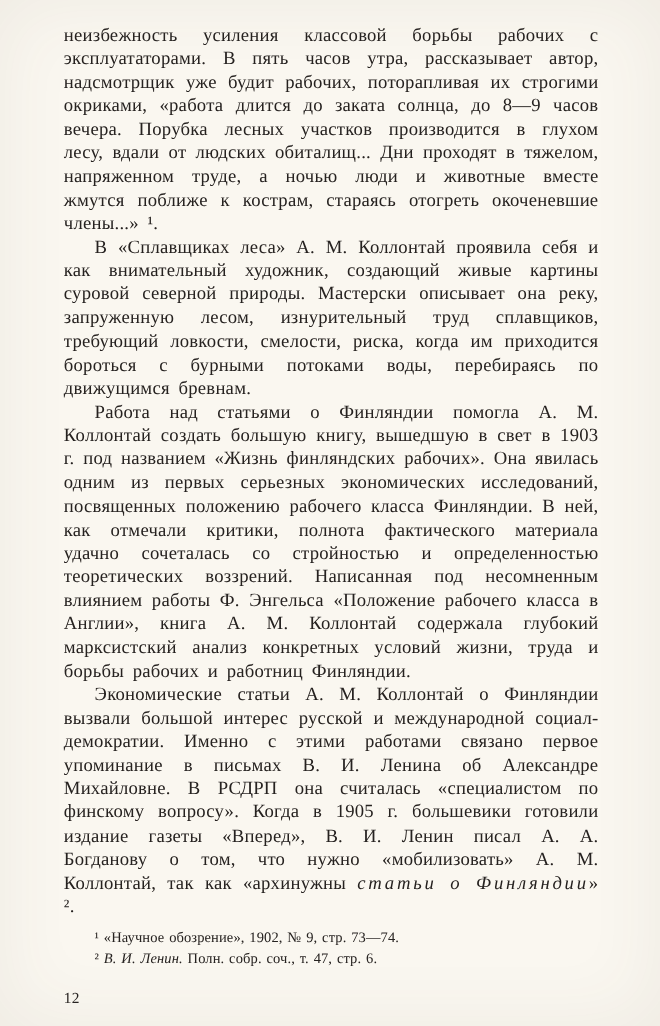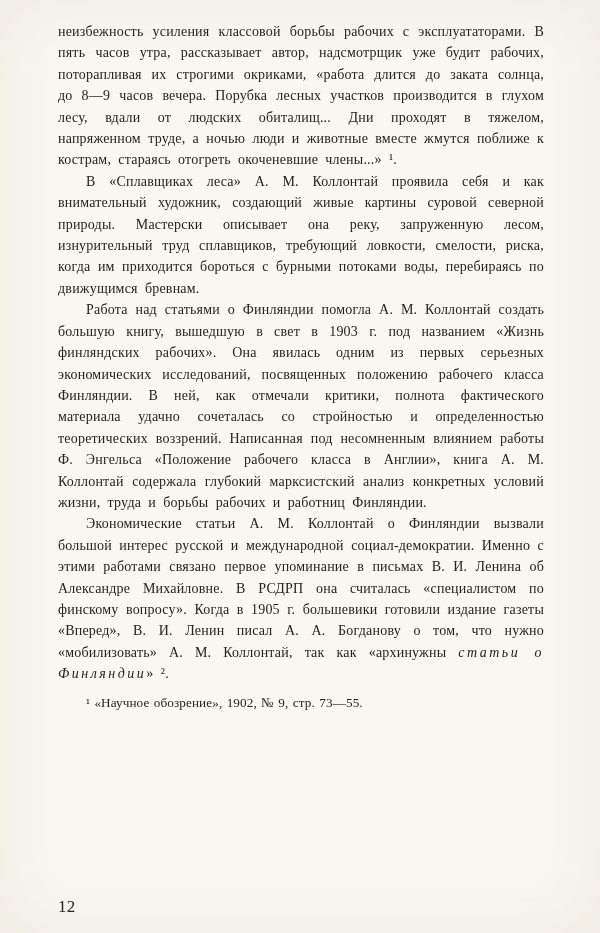--- a/index.html
+++ b/index.html
@@ -22,21 +22,21 @@
     padding: 21px 56px 0 58px;
     box-shadow: inset 0 0 70px rgba(90, 75, 50, 0.07);
   }
   .text-block {
     hyphens: auto;
     -webkit-hyphens: auto;
   }
   .para {
     margin: 0;
     text-align: justify;
-    font-size: 14px;
+    font-size: 17px;
     line-height: 21.4px;
     word-spacing: 3.5px;
     letter-spacing: 0.2px;
   }
   .para.indent {
     text-indent: 28px;
   }
   .emph {
     letter-spacing: 2.5px;
   }
@@ -55,39 +55,40 @@
   .fn-marker {
     letter-spacing: 0;
   }
   .fn-lead {
     font-style: italic;
   }
   .page-number {
     position: absolute;
     left: 58px;
     bottom: 16px;
-    font-size: 17px;
+    font-size: 14px;
     letter-spacing: 0.3px;
   }
 </style>
 </head>
 <body>
 
 <main class="page">
   <section class="text-block" lang="ru">
 
     <p class="para continuation">неизбежность усиления классовой борьбы рабочих с эксплуататорами. В пять часов утра, рассказывает автор, надсмотрщик уже будит рабочих, поторапливая их строгими окриками, «работа длится до заката солнца, до 8—9 часов вечера. Порубка лесных участков производится в глухом лесу, вдали от людских обиталищ... Дни проходят в тяжелом, напряженном труде, а ночью люди и животные вместе жмутся поближе к кострам, стараясь отогреть окоченевшие члены...» ¹.</p>
 
     <p class="para indent">В «Сплавщиках леса» А. М. Коллонтай проявила себя и как внимательный художник, создающий живые картины суровой северной природы. Мастерски описывает она реку, запруженную лесом, изнурительный труд сплавщиков, требующий ловкости, смелости, риска, когда им приходится бороться с бурными потоками воды, перебираясь по движущимся бревнам.</p>
 
     <p class="para indent">Работа над статьями о Финляндии помогла А. М. Коллонтай создать большую книгу, вышедшую в свет в 1903 г. под названием «Жизнь финляндских рабочих». Она явилась одним из первых серьезных экономических исследований, посвященных положению рабочего класса Финляндии. В ней, как отмечали критики, полнота фактического материала удачно сочеталась со стройностью и определенностью теоретических воззрений. Написанная под несомненным влиянием работы Ф. Энгельса «Положение рабочего класса в Англии», книга А. М. Коллонтай содержала глубокий марксистский анализ конкретных условий жизни, труда и борьбы рабочих и работниц Финляндии.</p>
 
     <p class="para indent"><span>Экономические статьи А. М. Коллонтай о Финляндии вызвали большой интерес русской и международной социал-демократии. Именно с этими работами связано первое упоминание в письмах В. И. Ленина об Александре Михайловне. В РСДРП она считалась «специалистом по финскому вопросу». Когда в 1905 г. большевики готовили издание газеты «Вперед», В. И. Ленин писал А. А. Богданову о том, что нужно «мобилизовать» А. М. Коллонтай, так как «архинужны </span><em class="emph">статьи о Финляндии</em><span>» ².</span></p>
 
     <div class="footnotes">
-      <p class="footnote"><span class="fn-marker">¹</span> <em class="fn-lead"></em><span>«Научное обозрение», 1902, № 9, стр. 73—55.</span></p>
+      <p class="footnote"><span class="fn-marker">¹</span> <em class="fn-lead"></em><span>«Научное обозрение», 1902, № 9, стр. 73—74.</span></p>
 
+      <p class="footnote"><span class="fn-marker">²</span> <em class="fn-lead">В. И. Ленин.</em><span> Полн. собр. соч., т. 47, стр. 6.</span></p>
     </div>
 
   </section>
 
   <div class="page-number">12</div>
 </main>
 
 </body></html>

